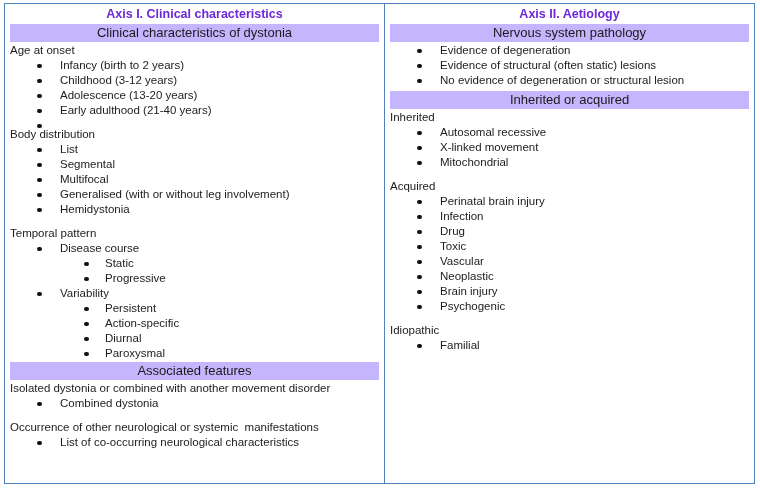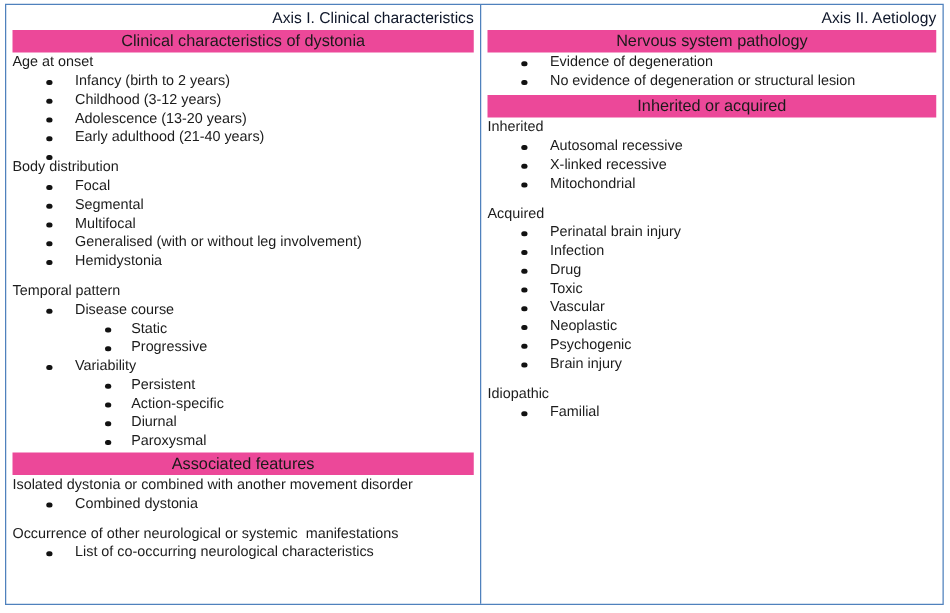--- a/index.html
+++ b/index.html
@@ -9,25 +9,25 @@
   }
   .table{
     position:absolute;left:4px;top:3px;width:751px;height:481px;
     box-sizing:border-box;border:1.5px solid #4F81BD;background:#fff;
     display:flex;flex-direction:row;
   }
   .col{box-sizing:border-box;padding:2px 5px;overflow:hidden;}
   .col-left{width:379px;}
   .col-right{flex:1;border-left:1.6px solid #4F81BD;}
   .col-title{
-    font-weight:normal;font-size:12.5px;line-height:15px;color:#0f172a;
-    text-align:right;padding:1px 0;
+    font-weight:bold;font-size:12.5px;line-height:15px;color:#6d28d9;
+    text-align:center;padding:1px 0;
   }
   .band{
-    background:#ec4899;color:#1a1a1a;font-size:13px;height:18px;line-height:18px;
+    background:#c4b5fd;color:#1a1a1a;font-size:13px;height:18px;line-height:18px;
     text-align:center;margin:1px 0;overflow:hidden;white-space:nowrap;
   }
   .group{margin-top:9px;}
   .group.tight{margin-top:1px;}
   .group-label{font-size:11.5px;line-height:15px;white-space:pre-wrap;}
   .group-label:empty{display:none;}
   .bullet-row{position:relative;font-size:11.5px;line-height:15px;white-space:nowrap;}
   .bullet-row.lvl1{padding-left:50px;}
   .bullet-row.lvl2{padding-left:95px;}
   .bullet{
@@ -55,21 +55,21 @@
             <div class="bullet-row lvl1"><span class="bullet"></span><span>Childhood (3-12 years)</span></div>
             <div class="bullet-row lvl1"><span class="bullet"></span><span>Adolescence (13-20 years)</span></div>
             <div class="bullet-row lvl1"><span class="bullet"></span><span>Early adulthood (21-40 years)</span></div>
             <div class="bullet-row lvl1"><span class="bullet"></span></div>
           </div>
       </div>
 
       <div class="group">
         <div class="group-label">Body distribution</div>
         <div>
-            <div class="bullet-row lvl1"><span class="bullet"></span><span>Focal</span></div>
+            <div class="bullet-row lvl1"><span class="bullet"></span><span>List</span></div>
             <div class="bullet-row lvl1"><span class="bullet"></span><span>Segmental</span></div>
             <div class="bullet-row lvl1"><span class="bullet"></span><span>Multifocal</span></div>
             <div class="bullet-row lvl1"><span class="bullet"></span><span>Generalised (with or without leg involvement)</span></div>
             <div class="bullet-row lvl1"><span class="bullet"></span><span>Hemidystonia</span></div>
           </div>
       </div>
 
       <div class="group">
         <div class="group-label">Temporal pattern</div>
         <div>
@@ -103,46 +103,47 @@
 
     <div class="col col-right">
       <div class="col-title">Axis II. Aetiology</div>
 
       <div class="band">Nervous system pathology</div>
 
       <div class="group tight">
 
         <div>
             <div class="bullet-row lvl1"><span class="bullet"></span><span>Evidence of degeneration</span></div>
+            <div class="bullet-row lvl1"><span class="bullet"></span><span>Evidence of structural (often static) lesions</span></div>
             <div class="bullet-row lvl1"><span class="bullet"></span><span>No evidence of degeneration or structural lesion</span></div>
           </div>
       </div>
 
       <div class="band" style="margin-top:3px">Inherited or acquired</div>
 
       <div class="group tight">
         <div class="group-label">Inherited</div>
         <div>
             <div class="bullet-row lvl1"><span class="bullet"></span><span>Autosomal recessive</span></div>
-            <div class="bullet-row lvl1"><span class="bullet"></span><span>X-linked recessive</span></div>
+            <div class="bullet-row lvl1"><span class="bullet"></span><span>X-linked movement</span></div>
             <div class="bullet-row lvl1"><span class="bullet"></span><span>Mitochondrial</span></div>
           </div>
       </div>
 
       <div class="group">
         <div class="group-label">Acquired</div>
         <div>
             <div class="bullet-row lvl1"><span class="bullet"></span><span>Perinatal brain injury</span></div>
             <div class="bullet-row lvl1"><span class="bullet"></span><span>Infection</span></div>
             <div class="bullet-row lvl1"><span class="bullet"></span><span>Drug</span></div>
             <div class="bullet-row lvl1"><span class="bullet"></span><span>Toxic</span></div>
             <div class="bullet-row lvl1"><span class="bullet"></span><span>Vascular</span></div>
             <div class="bullet-row lvl1"><span class="bullet"></span><span>Neoplastic</span></div>
+            <div class="bullet-row lvl1"><span class="bullet"></span><span>Brain injury</span></div>
             <div class="bullet-row lvl1"><span class="bullet"></span><span>Psychogenic</span></div>
-            <div class="bullet-row lvl1"><span class="bullet"></span><span>Brain injury</span></div>
           </div>
       </div>
 
       <div class="group">
         <div class="group-label">Idiopathic</div>
         <div>
             <div class="bullet-row lvl1"><span class="bullet"></span><span>Familial</span></div>
           </div>
       </div>
     </div>

